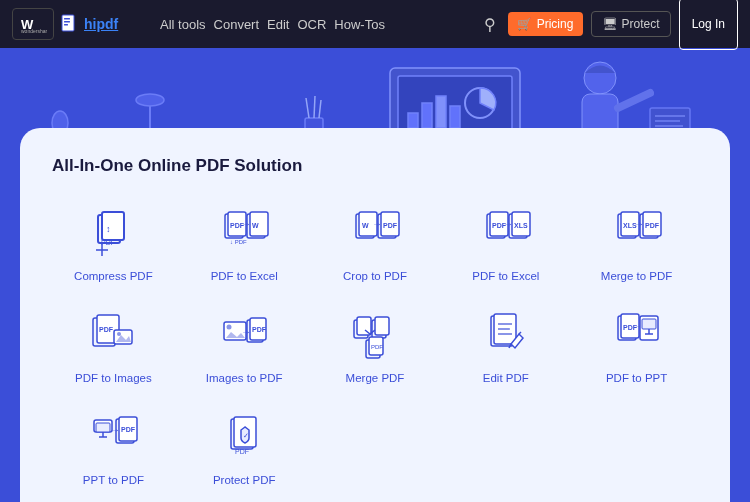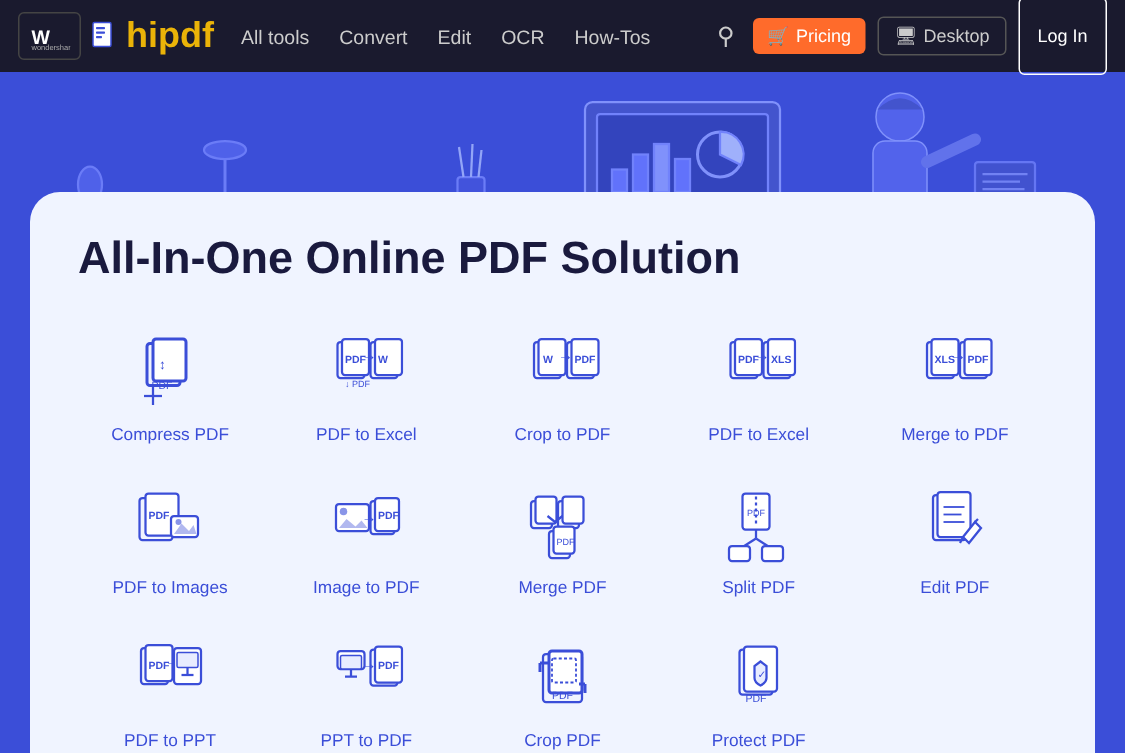--- a/index.html
+++ b/index.html
@@ -30,29 +30,30 @@
       height: 32px;
       display: flex;
       align-items: center;
       justify-content: center;
     }
     .logo-ws svg { width: 28px; height: 20px; }
     .logo-hipdf {
       display: flex;
       align-items: center;
       gap: 4px;
-      color: #eab308;
-      font-size: 24px;
+      color: #3b82f6;
+      font-size: 14px;
       font-weight: bold;
+      text-decoration: underline;
     }
     .logo-hipdf svg { width: 20px; height: 20px; }
     .nav-links {
       display: flex;
       align-items: center;
-      gap: 20px;
+      gap: 8px;
       flex: 1;
     }
     .nav-link {
       color: #ccc;
       font-size: 13px;
       text-decoration: none;
       cursor: pointer;
       white-space: nowrap;
     }
     .nav-right {
@@ -120,21 +121,21 @@
       background: #f0f4ff;
       border-radius: 20px 20px 0 0;
       margin: 0 20px;
       padding: 28px 32px 20px;
       position: relative;
       z-index: 5;
       margin-top: -20px;
       min-height: 360px;
     }
     .card-title {
-      font-size: 30px;
+      font-size: 17px;
       font-weight: 800;
       color: #1a1a3e;
       margin-bottom: 24px;
     }
     .tools-grid {
       display: grid;
       grid-template-columns: repeat(5, 1fr);
       gap: 12px 8px;
     }
     .tool-item {
@@ -194,21 +195,21 @@
     <span class="nav-link">How-Tos</span>
   </div>
   <div class="nav-right">
     <span class="search-icon">⚲</span>
     <button class="btn-pricing">
       <span>🛒</span>
       <span>Pricing</span>
     </button>
     <button class="btn-desktop">
       <span>🖥</span>
-      <span>Desktop</span>
+      <span>Protect</span>
     </button>
     <button class="btn-login">Log In</button>
   </div>
 </nav>
 
 <div class="hero">
   <svg class="hero-illustration" viewBox="0 0 750 100" preserveAspectRatio="xMidYMid slice">
 
     <rect width="750" height="100" fill="#3b4ed8"></rect>
 
@@ -352,56 +353,40 @@
           <svg viewBox="0 0 50 50" fill="none">
     <rect x="5" y="10" width="22" height="18" rx="2" stroke="#3b4ed8" stroke-width="1.5" fill="white"></rect>
     <path d="M7 26 L12 20 L18 25 L22 21 L26 26 Z" fill="#3b4ed8" opacity="0.4"></path>
     <circle cx="10" cy="15" r="2.5" fill="#3b4ed8" opacity="0.6"></circle>
     <text x="22" y="22" font-size="10" fill="#3b4ed8">→</text>
     <rect x="28" y="8" width="16" height="22" rx="2" stroke="#3b4ed8" stroke-width="1.5" fill="none"></rect>
     <rect x="31" y="6" width="16" height="22" rx="2" stroke="#3b4ed8" stroke-width="1.5" fill="white"></rect>
     <text x="33" y="20" font-size="7" fill="#3b4ed8" font-weight="bold">PDF</text>
   </svg>
         </div>
-        <span class="tool-label">Image to PDF</span>
+        <span class="tool-label">Images to PDF</span>
       </div>
       <div class="tool-item">
         <div class="tool-icon">
           <svg viewBox="0 0 50 50" fill="none">
     <rect x="4" y="8" width="14" height="18" rx="2" stroke="#3b4ed8" stroke-width="1.5" fill="none"></rect>
     <rect x="7" y="5" width="14" height="18" rx="2" stroke="#3b4ed8" stroke-width="1.5" fill="white"></rect>
     <rect x="22" y="8" width="14" height="18" rx="2" stroke="#3b4ed8" stroke-width="1.5" fill="none"></rect>
     <rect x="25" y="5" width="14" height="18" rx="2" stroke="#3b4ed8" stroke-width="1.5" fill="white"></rect>
     <path d="M15 18 L20 22 L25 18" stroke="#3b4ed8" stroke-width="1.5" fill="none"></path>
     <rect x="16" y="28" width="14" height="18" rx="2" stroke="#3b4ed8" stroke-width="1.5" fill="none"></rect>
     <rect x="19" y="25" width="14" height="18" rx="2" stroke="#3b4ed8" stroke-width="1.5" fill="white"></rect>
     <text x="21" y="37" font-size="6" fill="#3b4ed8">PDF</text>
   </svg>
         </div>
         <span class="tool-label">Merge PDF</span>
       </div>
       <div class="tool-item">
         <div class="tool-icon">
           <svg viewBox="0 0 50 50" fill="none">
-    <rect x="14" y="3" width="18" height="24" rx="2" stroke="#3b4ed8" stroke-width="1.5" fill="white"></rect>
-    <text x="17" y="18" font-size="6" fill="#3b4ed8">PDF</text>
-    <line x1="23" y1="27" x2="23" y2="33" stroke="#3b4ed8" stroke-width="1.5"></line>
-    <line x1="23" y1="33" x2="12" y2="40" stroke="#3b4ed8" stroke-width="1.5"></line>
-    <line x1="23" y1="33" x2="34" y2="40" stroke="#3b4ed8" stroke-width="1.5"></line>
-    <rect x="5" y="38" width="14" height="10" rx="2" stroke="#3b4ed8" stroke-width="1.5" fill="white"></rect>
-    <rect x="27" y="38" width="14" height="10" rx="2" stroke="#3b4ed8" stroke-width="1.5" fill="white"></rect>
-
-    <line x1="23" y1="5" x2="23" y2="25" stroke="#3b4ed8" stroke-width="1.5" stroke-dasharray="2,2"></line>
-  </svg>
-        </div>
-        <span class="tool-label">Split PDF</span>
-      </div>
-      <div class="tool-item">
-        <div class="tool-icon">
-          <svg viewBox="0 0 50 50" fill="none">
     <rect x="10" y="4" width="22" height="30" rx="2" stroke="#3b4ed8" stroke-width="1.5" fill="none"></rect>
     <rect x="13" y="2" width="22" height="30" rx="2" stroke="#3b4ed8" stroke-width="1.5" fill="white"></rect>
     <line x1="17" y1="12" x2="31" y2="12" stroke="#3b4ed8" stroke-width="1.2"></line>
     <line x1="17" y1="17" x2="29" y2="17" stroke="#3b4ed8" stroke-width="1.2"></line>
     <line x1="17" y1="22" x2="31" y2="22" stroke="#3b4ed8" stroke-width="1.2"></line>
 
     <path d="M30 32 L38 22 L42 26 L34 36 Z" stroke="#3b4ed8" stroke-width="1.5" fill="white"></path>
     <line x1="38" y1="22" x2="40" y2="20" stroke="#3b4ed8" stroke-width="1.5"></line>
     <line x1="30" y1="32" x2="28" y2="36" stroke="#3b4ed8" stroke-width="1.5"></line>
   </svg>
@@ -434,36 +419,20 @@
     <rect x="28" y="5" width="18" height="24" rx="2" stroke="#3b4ed8" stroke-width="1.5" fill="none"></rect>
     <rect x="31" y="3" width="18" height="24" rx="2" stroke="#3b4ed8" stroke-width="1.5" fill="white"></rect>
     <text x="33" y="18" font-size="7" fill="#3b4ed8" font-weight="bold">PDF</text>
   </svg>
         </div>
         <span class="tool-label">PPT to PDF</span>
       </div>
       <div class="tool-item">
         <div class="tool-icon">
           <svg viewBox="0 0 50 50" fill="none">
-    <rect x="12" y="8" width="26" height="32" rx="2" stroke="#3b4ed8" stroke-width="1.5" fill="none"></rect>
-    <rect x="16" y="6" width="22" height="28" rx="2" stroke="#3b4ed8" stroke-width="2" fill="white"></rect>
-
-    <line x1="10" y1="14" x2="16" y2="14" stroke="#3b4ed8" stroke-width="2"></line>
-    <line x1="10" y1="14" x2="10" y2="20" stroke="#3b4ed8" stroke-width="2"></line>
-    <line x1="36" y1="28" x2="40" y2="28" stroke="#3b4ed8" stroke-width="2"></line>
-    <line x1="40" y1="28" x2="40" y2="34" stroke="#3b4ed8" stroke-width="2"></line>
-    <rect x="18" y="11" width="16" height="16" rx="1" stroke="#3b4ed8" stroke-width="1.2" stroke-dasharray="2,1.5" fill="none"></rect>
-    <text x="18" y="38" font-size="7" fill="#3b4ed8">PDF</text>
-  </svg>
-        </div>
-        <span class="tool-label">Crop PDF</span>
-      </div>
-      <div class="tool-item">
-        <div class="tool-icon">
-          <svg viewBox="0 0 50 50" fill="none">
     <rect x="12" y="5" width="22" height="30" rx="2" stroke="#3b4ed8" stroke-width="1.5" fill="none"></rect>
     <rect x="15" y="3" width="22" height="30" rx="2" stroke="#3b4ed8" stroke-width="1.5" fill="white"></rect>
 
     <path d="M26 13 L22 16 L22 24 Q22 27 26 29 Q30 27 30 24 L30 16 Z" stroke="#3b4ed8" stroke-width="1.5" fill="#e8ecff"></path>
     <text x="24" y="24" font-size="7" fill="#3b4ed8">✓</text>
     <text x="16" y="40" font-size="7" fill="#3b4ed8">PDF</text>
   </svg>
         </div>
         <span class="tool-label">Protect PDF</span>
       </div>

